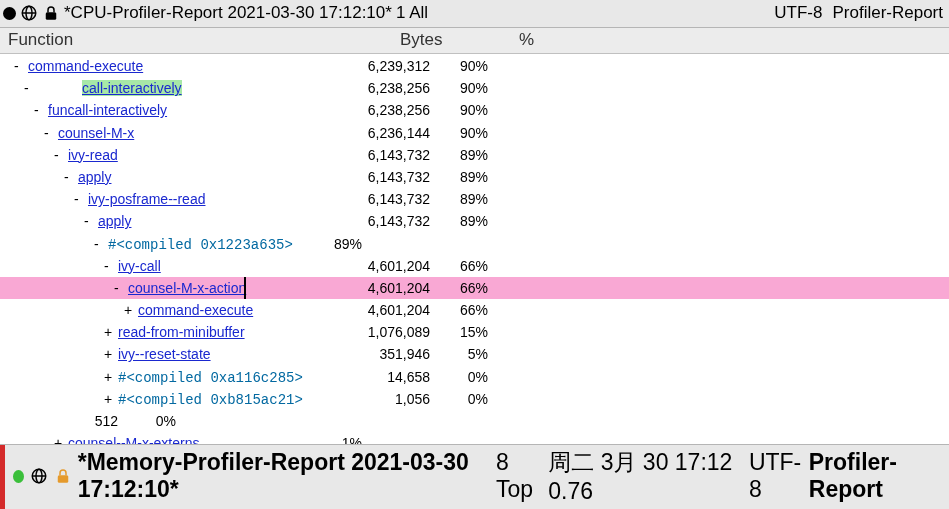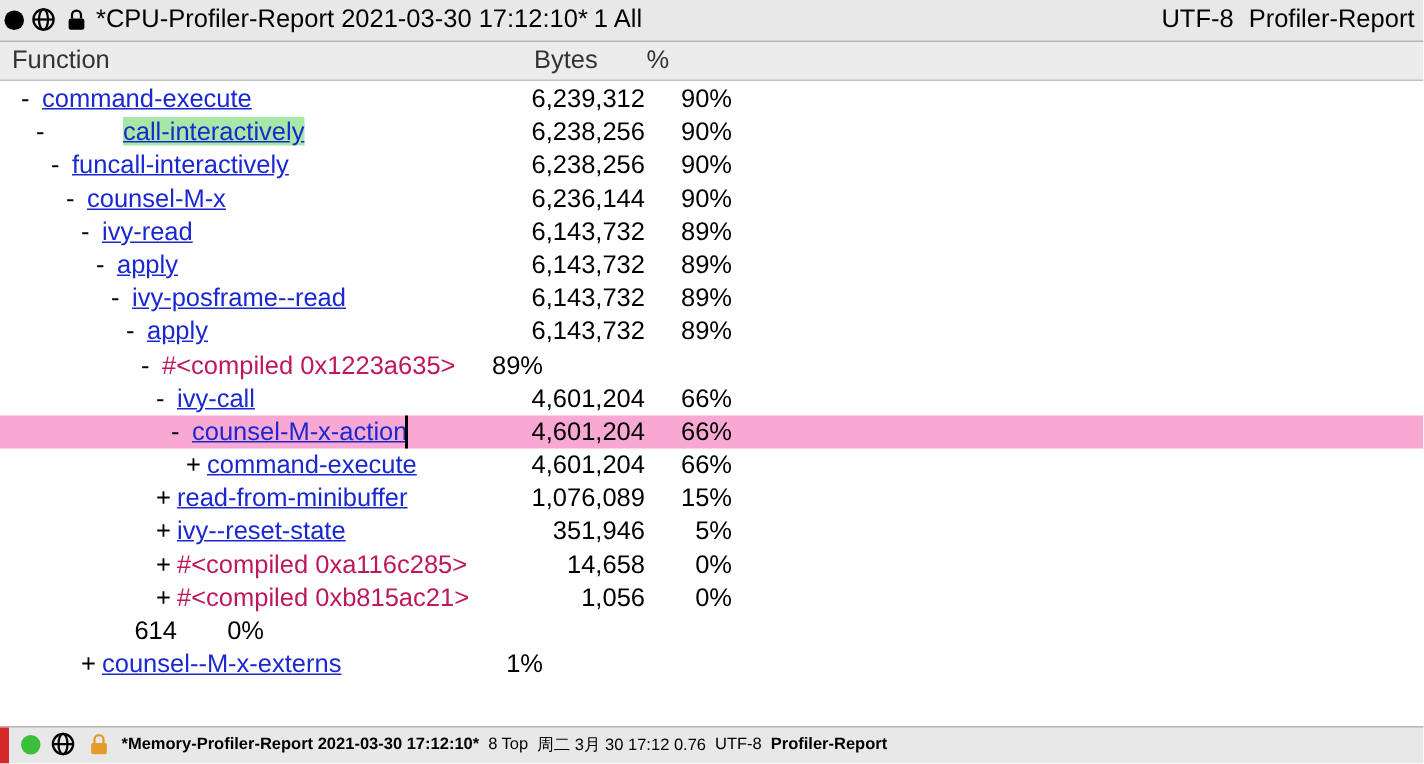--- a/index.html
+++ b/index.html
@@ -25,58 +25,59 @@
   .topline svg { display: block; }
   .dot { width: 13px; height: 13px; border-radius: 50%; background: #000; }
   
   .cols {
     background: #ececec;
     border-bottom: 1px solid #c0c0c0;
     color: #333;
     display: flex;
     padding: 2px 8px 3px 8px;
     font-size: 17px;
+    gap: 44px;
   }
   .col-fn { width: 348px; }
   .col-b  { width: 75px; }
   .col-p  { }
   
   .tree { flex: 1 1 auto; overflow: hidden; padding-top: 1px; }
   .row {
     display: flex; align-items: flex-start;
     line-height: 22.2px; height: 22.2px;
     white-space: pre;
-    font-size: 17px;
+    font-size: 14px;
   }
   .row .cell-fn { width: 312px; overflow: visible; }
   .row .cell-bytes { width: 126px; text-align: right; padding-right: 8px;}
   .row .cell-pct  { width: 58px; text-align: right; padding-right: 8px;}
   .link {
     color: #1a28cf;
     text-decoration: underline;
     cursor: pointer;
   }
   .fn-wrap { display: inline; }
   .prefix-pad { display:inline-block; }
   .sign { display:inline-block; width: 14px; color:#000;}
   .hl-token .link, .hl-token .plain { background:#a7e8a7;margin-left:44px; }
   .hl-row { background:#f9a8d4; }
   .cursor-bar {
     display:inline-block; width:2px; height:22px;
     background:#000; vertical-align: top;
     margin-left:-2px;
   }
-  .plain { color:#be185d; text-decoration:none; }
+  .plain { color:#0369a1; text-decoration:none;font-family:Liberation Mono, monospace; }
   
   .botline {
     background: #e8e8e8;
     border-top: 1px solid #b5b5b5;
     display:flex; align-items:center;
     padding: 2px 6px 4px 2px;
-    font-size: 11px;
+    font-size: 23px;
     gap: 6px;
   }
   .botline .dot-green { width:13px;height:13px;border-radius:50%;background:#3bbf3b;}
   .red-tab { width:6px; align-self: stretch; background:#d42a2a; margin:-2px 2px -4px -2px;}
   .bold { font-weight:700; }
   .right-group { display:flex; gap:10px; align-items:center;}
   
   .icon { display:inline-flex; align-items:center; justify-content:center; width:18px; height:18px;}
 </style>
 </head>
@@ -123,21 +124,21 @@
       <div class="row"><span class="cell-fn"><span class="prefix-pad" style="width: 74px;"></span><span class="sign">- </span><span class="fn-wrap"><span class="link">ivy-posframe--read</span></span></span><span class="cell-bytes">6,143,732</span><span class="cell-pct">89%</span></div>
       <div class="row"><span class="cell-fn"><span class="prefix-pad" style="width: 84px;"></span><span class="sign">- </span><span class="fn-wrap"><span class="link">apply</span></span></span><span class="cell-bytes">6,143,732</span><span class="cell-pct">89%</span></div>
       <div class="row"><span class="cell-fn"><span class="prefix-pad" style="width: 94px;"></span><span class="sign">- </span><span class="fn-wrap"><span class="plain">#&lt;compiled 0x1223a635&gt;</span></span></span><span class="cell-pct">89%</span></div>
       <div class="row"><span class="cell-fn"><span class="prefix-pad" style="width: 104px;"></span><span class="sign">- </span><span class="fn-wrap"><span class="link">ivy-call</span></span></span><span class="cell-bytes">4,601,204</span><span class="cell-pct">66%</span></div>
       <div class="row hl-row"><span class="cell-fn"><span class="prefix-pad" style="width: 114px;"></span><span class="sign">- </span><span class="fn-wrap"><span class="link">counsel-M-x-action</span></span><span class="cursor-bar"></span></span><span class="cell-bytes">4,601,204</span><span class="cell-pct">66%</span></div>
       <div class="row"><span class="cell-fn"><span class="prefix-pad" style="width: 124px;"></span><span class="sign">+ </span><span class="fn-wrap"><span class="link">command-execute</span></span></span><span class="cell-bytes">4,601,204</span><span class="cell-pct">66%</span></div>
       <div class="row"><span class="cell-fn"><span class="prefix-pad" style="width: 104px;"></span><span class="sign">+ </span><span class="fn-wrap"><span class="link">read-from-minibuffer</span></span></span><span class="cell-bytes">1,076,089</span><span class="cell-pct">15%</span></div>
       <div class="row"><span class="cell-fn"><span class="prefix-pad" style="width: 104px;"></span><span class="sign">+ </span><span class="fn-wrap"><span class="link">ivy--reset-state</span></span></span><span class="cell-bytes">351,946</span><span class="cell-pct">5%</span></div>
       <div class="row"><span class="cell-fn"><span class="prefix-pad" style="width: 104px;"></span><span class="sign">+ </span><span class="fn-wrap"><span class="plain">#&lt;compiled 0xa116c285&gt;</span></span></span><span class="cell-bytes">14,658</span><span class="cell-pct">0%</span></div>
       <div class="row"><span class="cell-fn"><span class="prefix-pad" style="width: 104px;"></span><span class="sign">+ </span><span class="fn-wrap"><span class="plain">#&lt;compiled 0xb815ac21&gt;</span></span></span><span class="cell-bytes">1,056</span><span class="cell-pct">0%</span></div>
-      <div class="row"><span class="cell-bytes">614</span><span class="cell-pct">0%</span></div>
+      <div class="row"><span class="cell-bytes">512</span><span class="cell-pct">0%</span></div>
       <div class="row"><span class="cell-fn"><span class="prefix-pad" style="width: 54px;"></span><span class="sign">+ </span><span class="fn-wrap"><span class="link">counsel--M-x-externs</span></span></span><span class="cell-pct">1%</span></div>
     </div>
 
 <div class="botline">
   <span class="red-tab"></span>
   <span class="dot-green"></span>
   <span class="icon">
     <svg viewBox="0 0 24 24" width="18" height="18" fill="none" stroke="#000" stroke-width="2">
       <circle cx="12" cy="12" r="9"></circle>
       <ellipse cx="12" cy="12" rx="4" ry="9"></ellipse>

